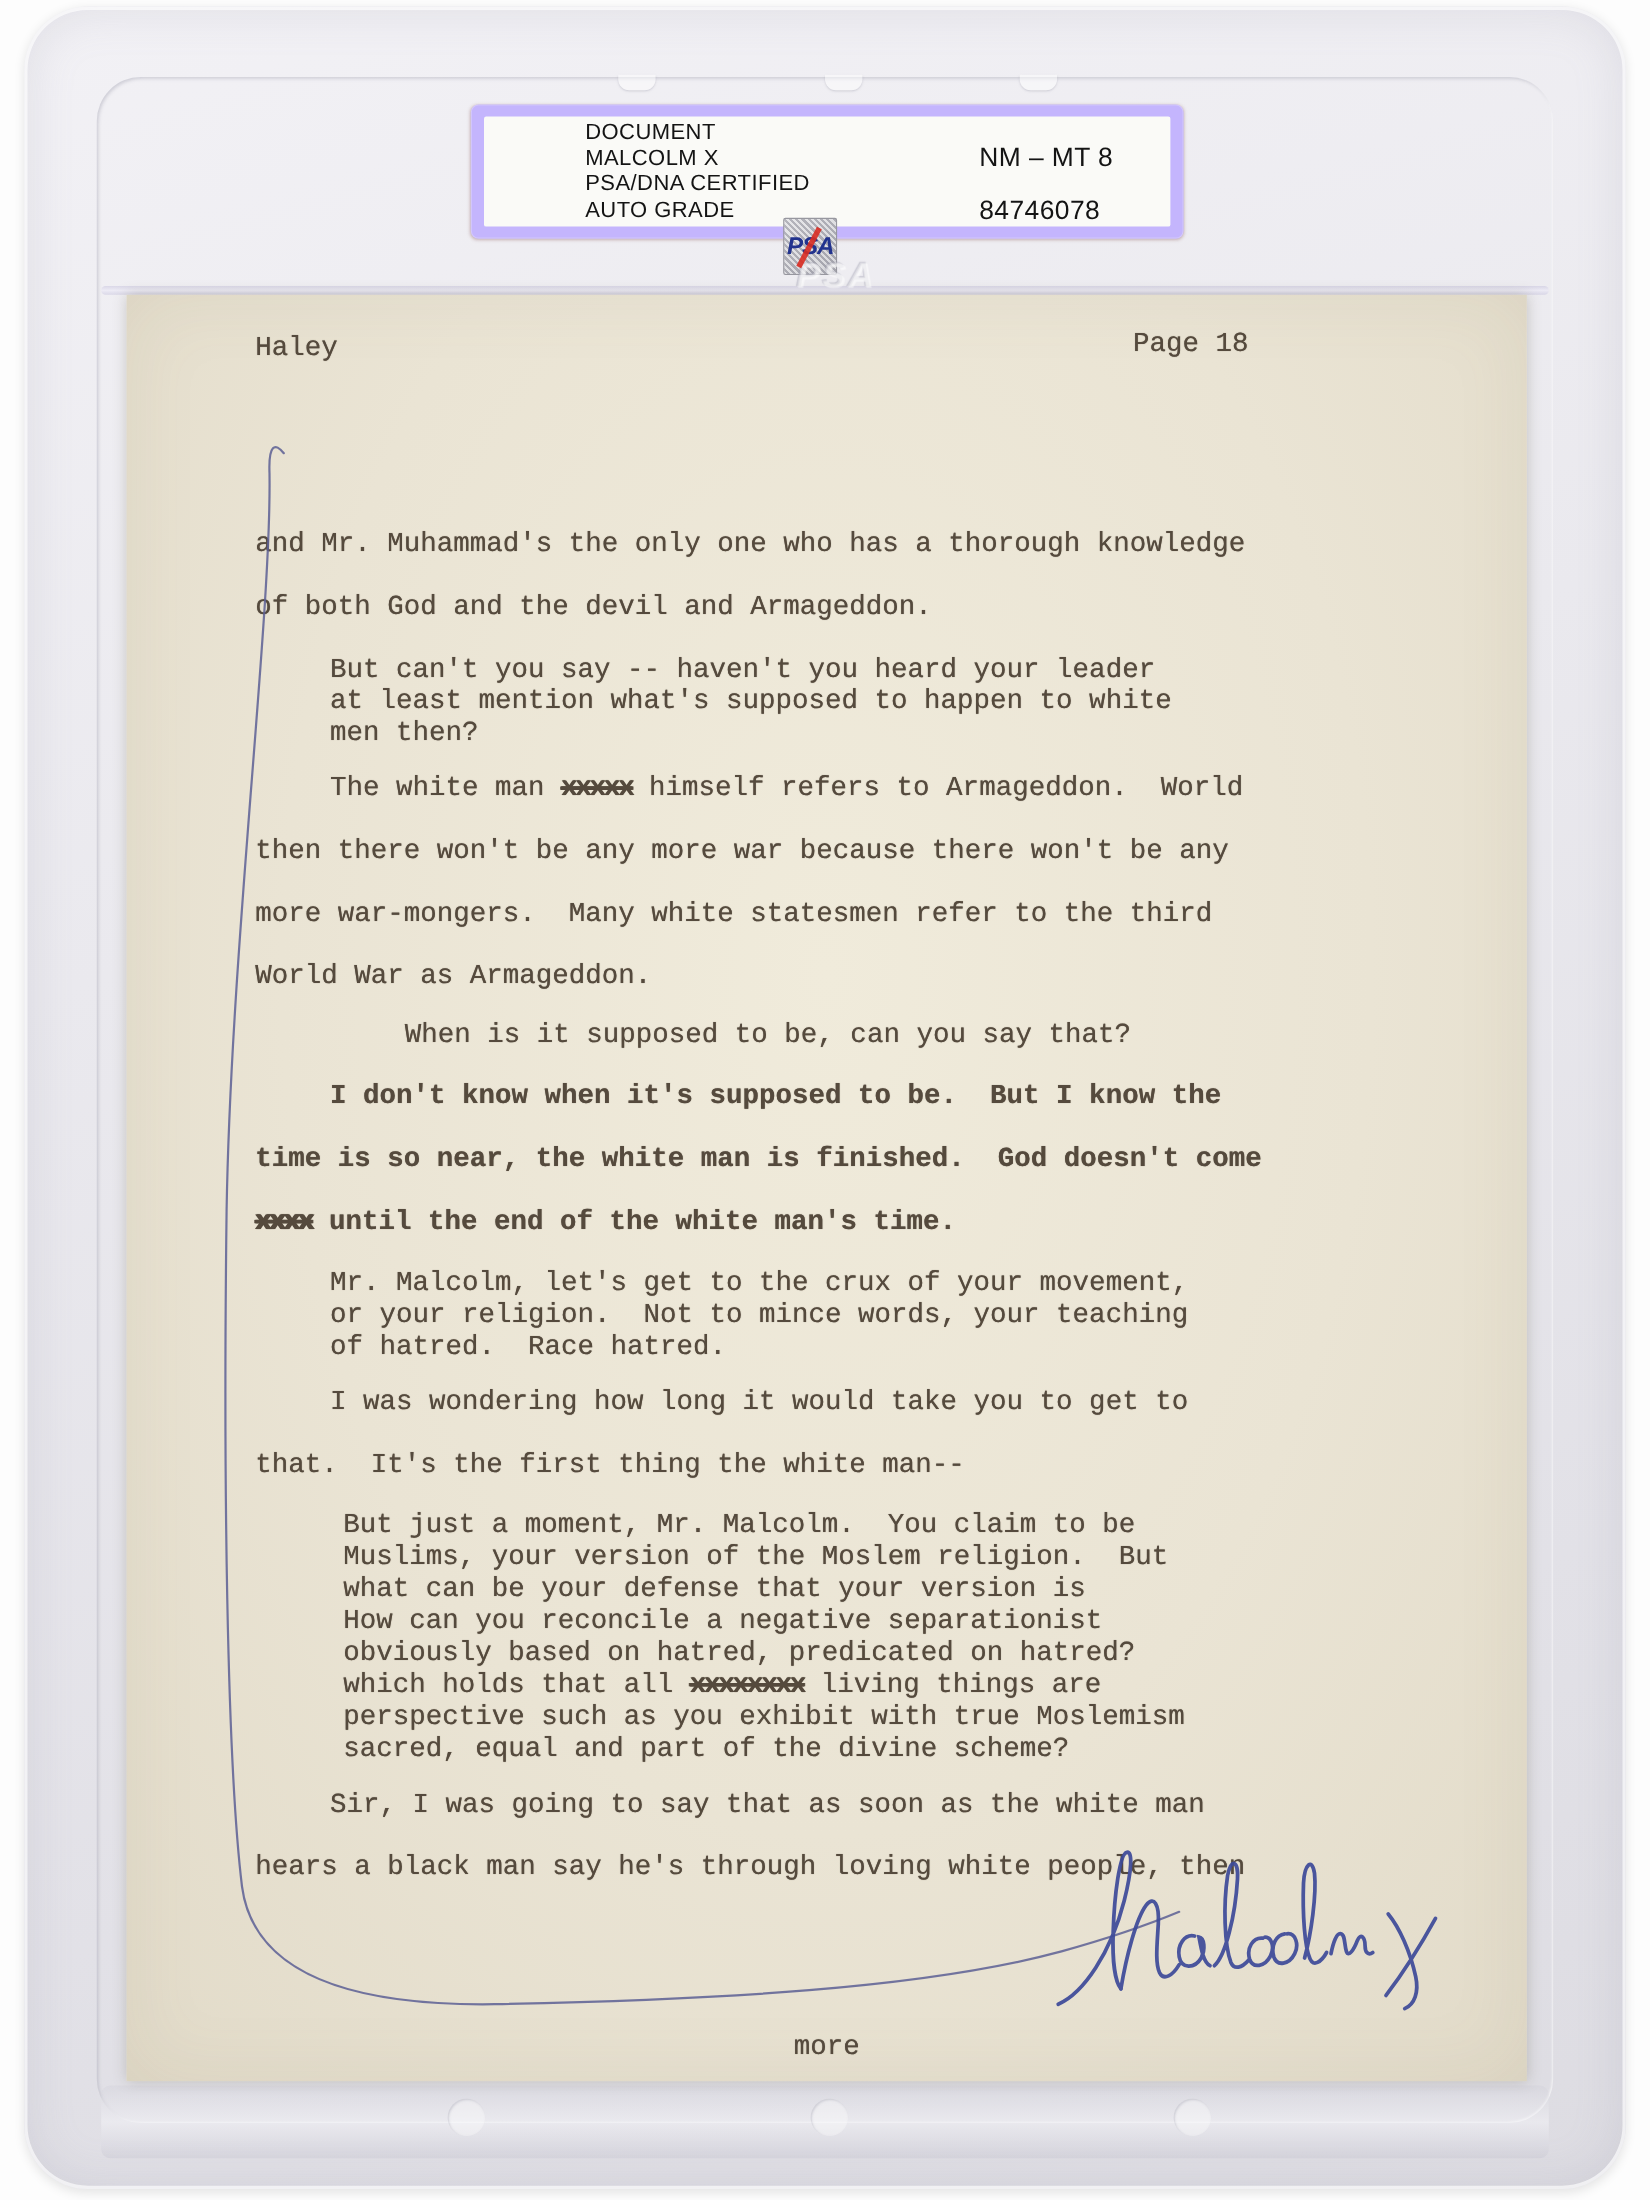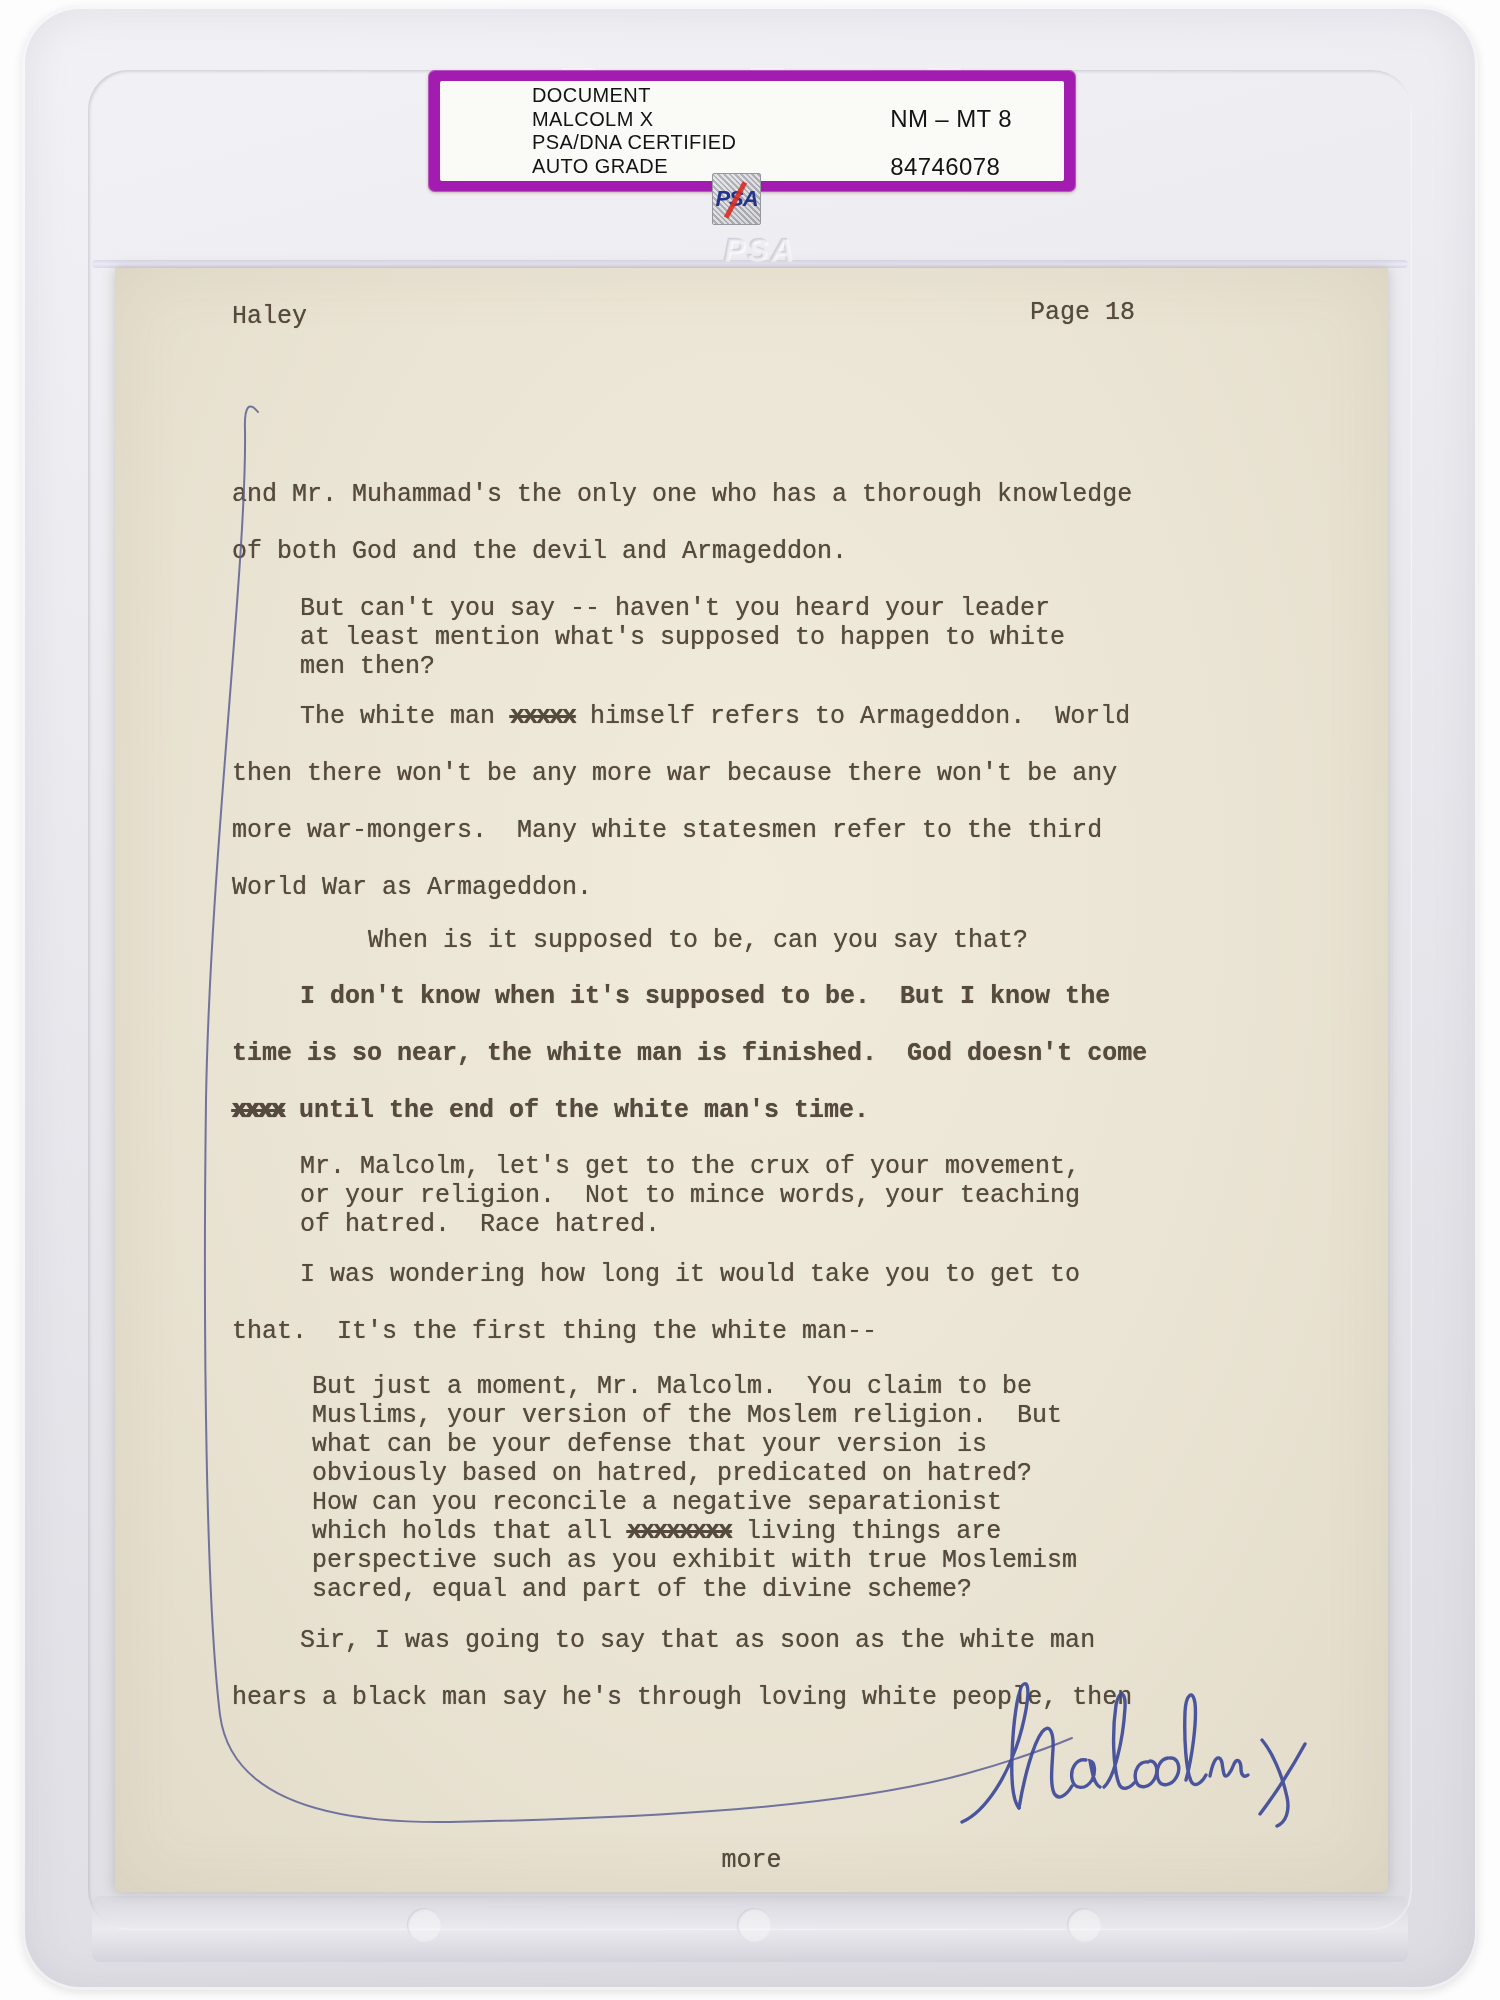--- a/index.html
+++ b/index.html
@@ -39,22 +39,22 @@
     background:linear-gradient(180deg, rgba(200,199,210,.25), rgba(244,244,248,.5), rgba(190,189,202,.30));
     border-radius:8px;
   }
   .band-dot {
     position:absolute; bottom:48px; width:34px; height:34px; border-radius:50%;
     background:rgba(255,255,255,.35);
     box-shadow: inset 1px 1px 2px rgba(150,150,165,.35);
   }
   
   .psa-label {
-    position:absolute; left:428px; top:70px; width:648px; height:122px;
-    background:#a21caf; border-radius:7px;
+    position:absolute; left:428px; top:95px; width:648px; height:122px;
+    background:#c4b5fd; border-radius:7px;
     box-shadow:0 1px 3px rgba(120,60,60,.35), inset 0 0 0 1px rgba(255,255,255,.25);
     padding:11px 12px; box-sizing:border-box;
   }
   .psa-label-inner {
     width:100%; height:100%; background:#fafaf7; border-radius:2px;
     position:relative; box-sizing:border-box;
     font-family:"Liberation Sans", sans-serif;
     color:#141414;
   }
   .label-col-left {
@@ -192,22 +192,22 @@
         <div class="typed-line"><span>of hatred.  Race hatred.</span></div>
       </div>
       <div class="par answer indent-first" style="top: 992px;">
         <div class="typed-line"><span>I was wondering how long it would take you to get to</span></div>
         <div class="typed-line"><span>that.  It's the first thing the white man--</span></div>
       </div>
       <div class="par question" style="top: 1104px; margin-left: 12px;">
         <div class="typed-line"><span>But just a moment, Mr. Malcolm.  You claim to be</span></div>
         <div class="typed-line"><span>Muslims, your version of the Moslem religion.  But</span></div>
         <div class="typed-line"><span>what can be your defense that your version is</span></div>
+        <div class="typed-line"><span>How can you reconcile a negative separationist</span></div>
         <div class="typed-line"><span>obviously based on hatred, predicated on hatred?</span></div>
-        <div class="typed-line"><span>How can you reconcile a negative separationist</span></div>
         <div class="typed-line"><span>which holds that all </span><span class="strike">xxxxxxxx</span><span> living things are</span></div>
         <div class="typed-line"><span>perspective such as you exhibit with true Moslemism</span></div>
         <div class="typed-line"><span>sacred, equal and part of the divine scheme?</span></div>
       </div>
       <div class="par answer indent-first" style="top: 1358px;">
         <div class="typed-line"><span>Sir, I was going to say that as soon as the white man</span></div>
         <div class="typed-line"><span>hears a black man say he's through loving white people, then</span></div>
       </div>
     </div>
 

